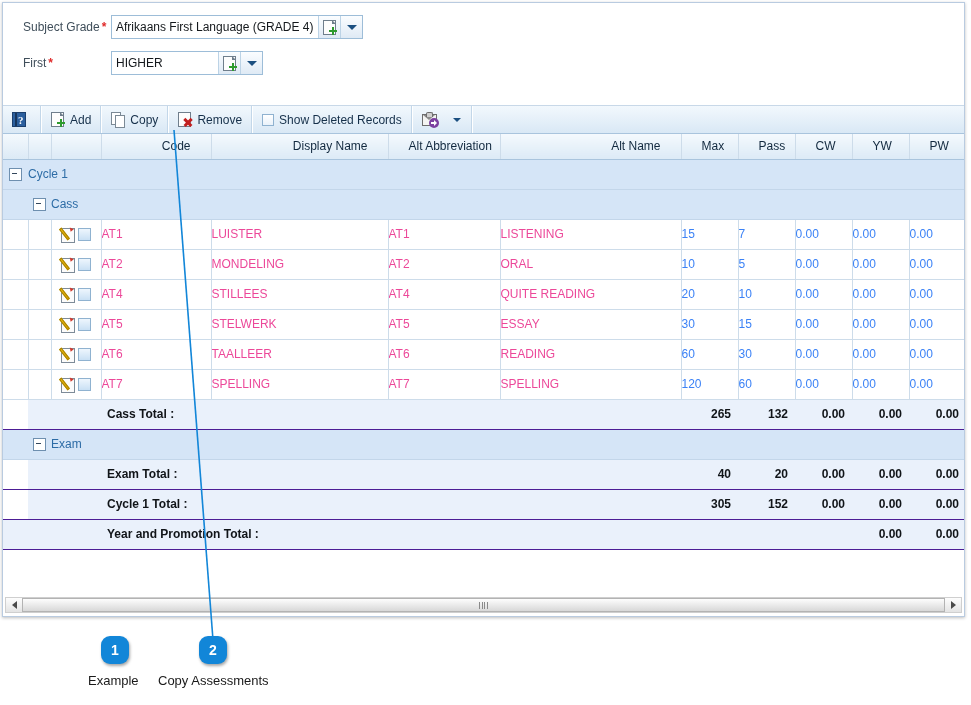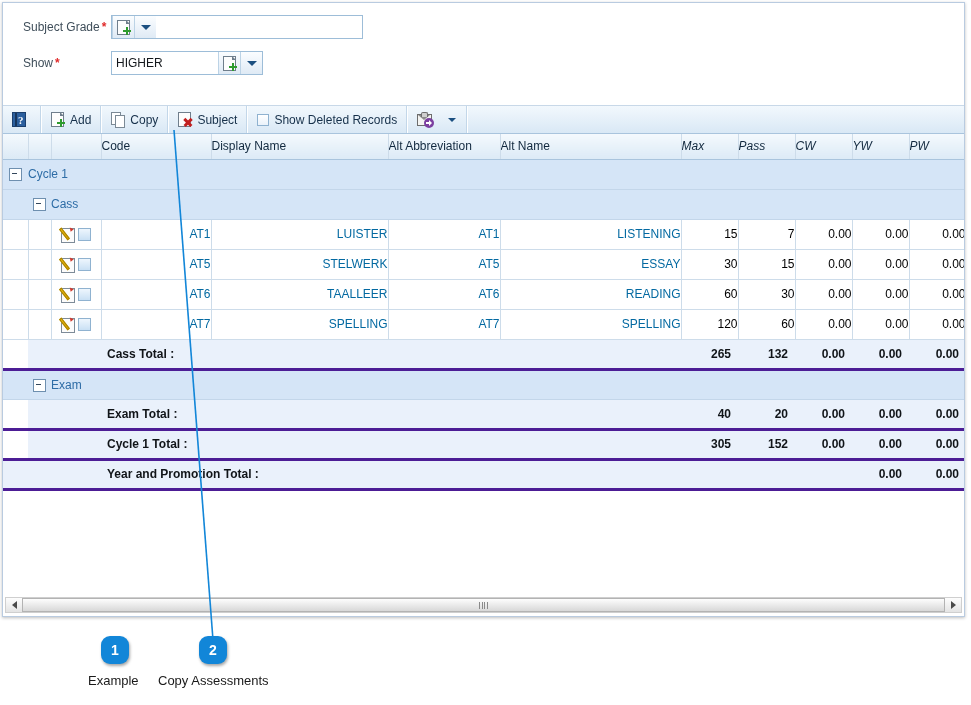--- a/index.html
+++ b/index.html
@@ -226,31 +226,31 @@
     height: 30px;
     box-sizing: border-box;
     overflow: hidden;
     white-space: nowrap;
   }
   table.grid thead th {
     background: linear-gradient(#f4f9fd,#dceaf6);
     border-bottom: 1px solid #a9c4dd;
     font-weight: normal;
     color: #12293f;
-    text-align: left;
-    padding: 0 0;
+    text-align: right;
+    padding: 0 20px;
     height: 25px;
   }
-  thead th.num { text-align: center; padding: 0; font-style: italic; }
+  thead th.num { text-align: center; padding: 0; }
   thead th.blank { border-right: 1px solid #cddcea; }
 
   td.c-tree   { background: #ffffff; }
   td.c-icons  { background: #ffffff; }
-  td.txt      { padding: 0 6px; color: #0369a1; text-align: right; }
-  td.num      { padding: 0 7px 0 0; text-align: right; color: #000000; }
+  td.txt      { padding: 0 6px; color: #ec4899; }
+  td.num      { padding: 0 7px 0 0; color: #3b82f6; }
 
   tr.grp td {
     background: #d5e5f7;
     border-bottom: 1px solid #c3d6ea;
     border-right: none;
     color: #2d6ca6;
   }
   tr.grp td.lbl { padding-left: 0; }
   tr.grp td.c-tree { background: #d5e5f7; }
 
@@ -267,21 +267,21 @@
   .exp:before {
     content: ""; position: absolute; left: 2px; top: 4px;
     width: 5px; height: 1px; background: #33475c;
   }
 
   tr.total td {
     background: #eaf1fb;
     color: #101418;
     font-weight: bold;
     border-right: none;
-    border-bottom: 3px solid #4c1d95;
+    border-bottom: 1px solid #4c1d95;
   }
   tr.total td.lead { padding-left: 6px; }
   tr.total td.numv { text-align: right; padding: 0 7px 0 0; }
 
   tr.row td { background: #ffffff; }
 
   
   .cellicons { display: flex; align-items: center; justify-content: center; gap: 2px; }
   .ico-edit { position: relative; width: 15px; height: 15px; }
   .ico-edit .pg {
@@ -374,37 +374,38 @@
 <div id="app-window">
 
   <div id="form-area">
 
     <div class="form-row" style="left:20px; top:12px;">
       <span class="form-label">
         <span>Subject Grade</span><span class="req">*</span>
       </span>
     </div>
     <div class="lookup" style="left:108px; top:12px; width:252px;">
+      <span class="val">Afrikaans First Language (GRADE 4)</span>
       <span class="lkbtn first">
         <span class="ico-newpage">
           <span class="pg"></span>
             <span class="plus">
               <i class="h"></i>
               <i class="v"></i>
             </span>
         </span>
       </span>
       <span class="lkbtn">
         <span class="caret-dn"></span>
       </span>
     </div>
 
     <div class="form-row" style="left:20px; top:48px;">
       <span class="form-label">
-        <span>Show</span><span class="req">*</span>
+        <span>First</span><span class="req">*</span>
       </span>
     </div>
     <div class="lookup" style="left:108px; top:48px; width:152px;">
       <span class="val">HIGHER</span>
       <span class="lkbtn first">
         <span class="ico-newpage">
           <span class="pg"></span>
             <span class="plus">
               <i class="h"></i>
               <i class="v"></i>
@@ -442,21 +443,21 @@
       <span>Copy</span>
     </div>
     <div class="tb-item">
       <span class="ico-remove">
         <span class="pg"></span>
           <span class="x">
             <i class="a"></i>
             <i class="b"></i>
           </span>
       </span>
-      <span>Subject</span>
+      <span>Remove</span>
     </div>
     <div class="tb-item">
       <span class="cbx"></span>
       <span>Show Deleted Records</span>
     </div>
     <div class="tb-item" style="padding:0 10px 0 8px; gap:14px;">
       <span class="ico-export">
         <span class="env"></span>
           <span class="flap"></span>
           <span class="clip"></span>
@@ -537,22 +538,68 @@
           <td class="txt">LUISTER</td>
           <td class="txt">AT1</td>
           <td class="txt">LISTENING</td>
           <td class="num">15</td>
           <td class="num">7</td>
           <td class="num">0.00</td>
           <td class="num">0.00</td>
           <td class="num">0.00</td>
         </tr>
 
-
-
+        <tr class="row">
+          <td class="c-tree"></td>
+          <td></td>
+          <td class="c-icons">
+            <span class="cellicons">
+              <span class="ico-edit">
+                  <span class="pg"></span>
+                  <span class="pen"></span>
+                  <span class="nib"></span>
+                </span>
+              <span class="rowbox"></span>
+            </span>
+          </td>
+          <td class="txt">AT2</td>
+          <td class="txt">MONDELING</td>
+          <td class="txt">AT2</td>
+          <td class="txt">ORAL</td>
+          <td class="num">10</td>
+          <td class="num">5</td>
+          <td class="num">0.00</td>
+          <td class="num">0.00</td>
+          <td class="num">0.00</td>
+        </tr>
+
+
+        <tr class="row">
+          <td class="c-tree"></td>
+          <td></td>
+          <td class="c-icons">
+            <span class="cellicons">
+              <span class="ico-edit">
+                  <span class="pg"></span>
+                  <span class="pen"></span>
+                  <span class="nib"></span>
+                </span>
+              <span class="rowbox"></span>
+            </span>
+          </td>
+          <td class="txt">AT4</td>
+          <td class="txt">STILLEES</td>
+          <td class="txt">AT4</td>
+          <td class="txt">QUITE READING</td>
+          <td class="num">20</td>
+          <td class="num">10</td>
+          <td class="num">0.00</td>
+          <td class="num">0.00</td>
+          <td class="num">0.00</td>
+        </tr>
 
         <tr class="row">
           <td class="c-tree"></td>
           <td></td>
           <td class="c-icons">
             <span class="cellicons">
               <span class="ico-edit">
                   <span class="pg"></span>
                   <span class="pen"></span>
                   <span class="nib"></span>

